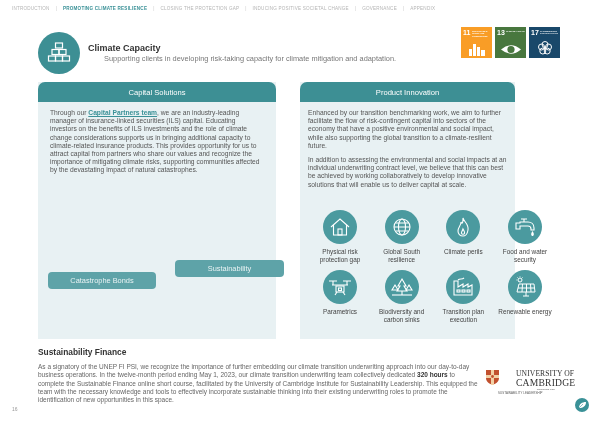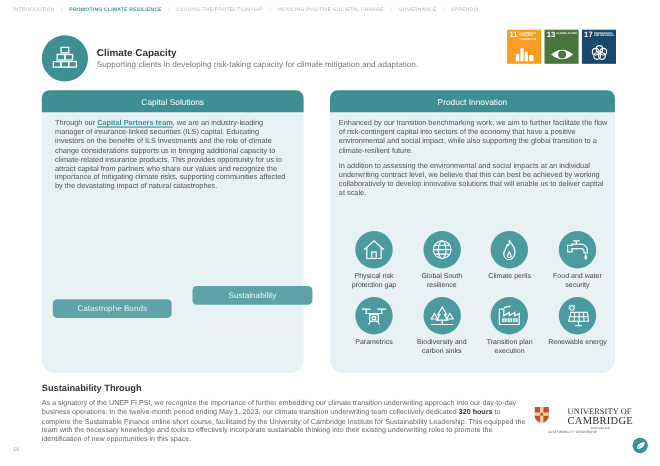--- a/index.html
+++ b/index.html
@@ -9,31 +9,31 @@
   .nav { position: absolute; top: 6px; left: 12px; display: flex; align-items: center; font-size: 4.6px; letter-spacing: 0.2px; color: #b5b5b5; white-space: nowrap; }
   .nav .item { padding: 0 6px; }
   .nav .item:first-child { padding-left: 0; }
   .nav .item.active { color: #3a9197; font-weight: bold; }
   .nav .sep { color: #c8c8c8; }
 
   .header { position: absolute; top: 32px; left: 38px; display: flex; align-items: center; }
   .header-icon { width: 42px; height: 42px; border-radius: 50%; background: #3d8f94; display: flex; align-items: center; justify-content: center; }
   .header-text { margin-left: 8px; }
   .header-title { font-size: 9px; font-weight: bold; color: #333; }
-  .header-sub { font-size: 7.4px; color: #777; margin-top: 1px; }
+  .header-sub { font-size: 7.4px; color: #777; margin-top: 1px; margin-left: 16px; }
 
   .sdgs { position: absolute; top: 27px; left: 461px; display: flex; gap: 3px; }
   .sdg { width: 31px; height: 31px; position: relative; color: #fff; }
   .sdg .num { position: absolute; top: 2px; left: 2px; font-size: 7px; font-weight: bold; }
   .sdg .lbl { position: absolute; top: 2.5px; left: 11px; font-size: 2.2px; font-weight: bold; line-height: 2.6px; width: 19px; }
   .sdg svg { position: absolute; bottom: 2px; left: 50%; transform: translateX(-50%); }
 
-  .panel { position: absolute; top: 82px; background: #e8f1f3; border-radius: 12px; }
+  .panel { position: absolute; top: 82px; background: #e8f1f3; border-radius: 0; }
   .panel-left { left: 38px; width: 238px; height: 257px; }
-  .panel-right { left: 300px; width: 259px; height: 257px; }
+  .panel-right { left: 300px; width: 215px; height: 257px; }
   .panel-head { height: 20px; background: #3d8f94; border-radius: 7px 7px 0 0; color: #fff; font-size: 7.6px; display: flex; align-items: center; justify-content: center; }
   .panel-body { padding: 7px 12px 0 12px; font-size: 6.7px; line-height: 8.2px; color: #555; }
   .panel-right .panel-body { padding: 7px 6px 0 8px; }
   .panel-body p + p { margin-top: 6px; }
   .link { color: #3a9197; font-weight: bold; text-decoration: underline; }
 
   .pill { position: absolute; height: 17px; background: #5ea3a8; border-radius: 4px; color: #e9f3f4; font-size: 7.4px; display: flex; align-items: center; justify-content: center; }
   .pill-rated { left: 20px; top: 103px; width: 217px; }
   .pill-cat { left: 10px; top: 178px; width: 108px; margin-top: 12px; }
   .pill-col { left: 137px; top: 178px; width: 109px; }
@@ -230,21 +230,21 @@
           <path d="M8.5 8 L8 16 M12.5 8 V16 M16.5 8 L17 16 M4 12 H20.5"></path>
           <path d="M12 16 V20 M9 20 H15"></path>
         </svg>
       </div>
       <div class="ic-label">Renewable energy</div>
     </div>
   </div>
 </div>
 
 <div class="training">
-  <div class="training-title">Sustainability Through</div>
+  <div class="training-title">Sustainability Finance</div>
   <div class="training-body"><span>As a signatory of the UNEP FI PSI, we recognize the importance of further embedding our climate transition underwriting approach into our day-to-day business operations. In the twelve-month period ending May 1, 2023, our climate transition underwriting team collectively dedicated </span><b>320 hours</b><span> to complete the Sustainable Finance online short course, facilitated by the University of Cambridge Institute for Sustainability Leadership. This equipped the team with the necessary knowledge and tools to effectively incorporate sustainable thinking into their existing underwriting roles to promote the identification of new opportunities in this space.</span></div>
 </div>
 
 <div class="page-num">16</div>
 
 <div class="cam">
   <svg width="13" height="15" viewBox="0 0 13 15">
     <path d="M0 0 H13 V8 C13 12 9 14 6.5 15 C4 14 0 12 0 8 Z" fill="#c1502e"></path>
     <rect x="0" y="5" width="13" height="3" fill="#f2d1a6"></rect>
     <rect x="5" y="0" width="3" height="15" fill="#f2d1a6"></rect>

